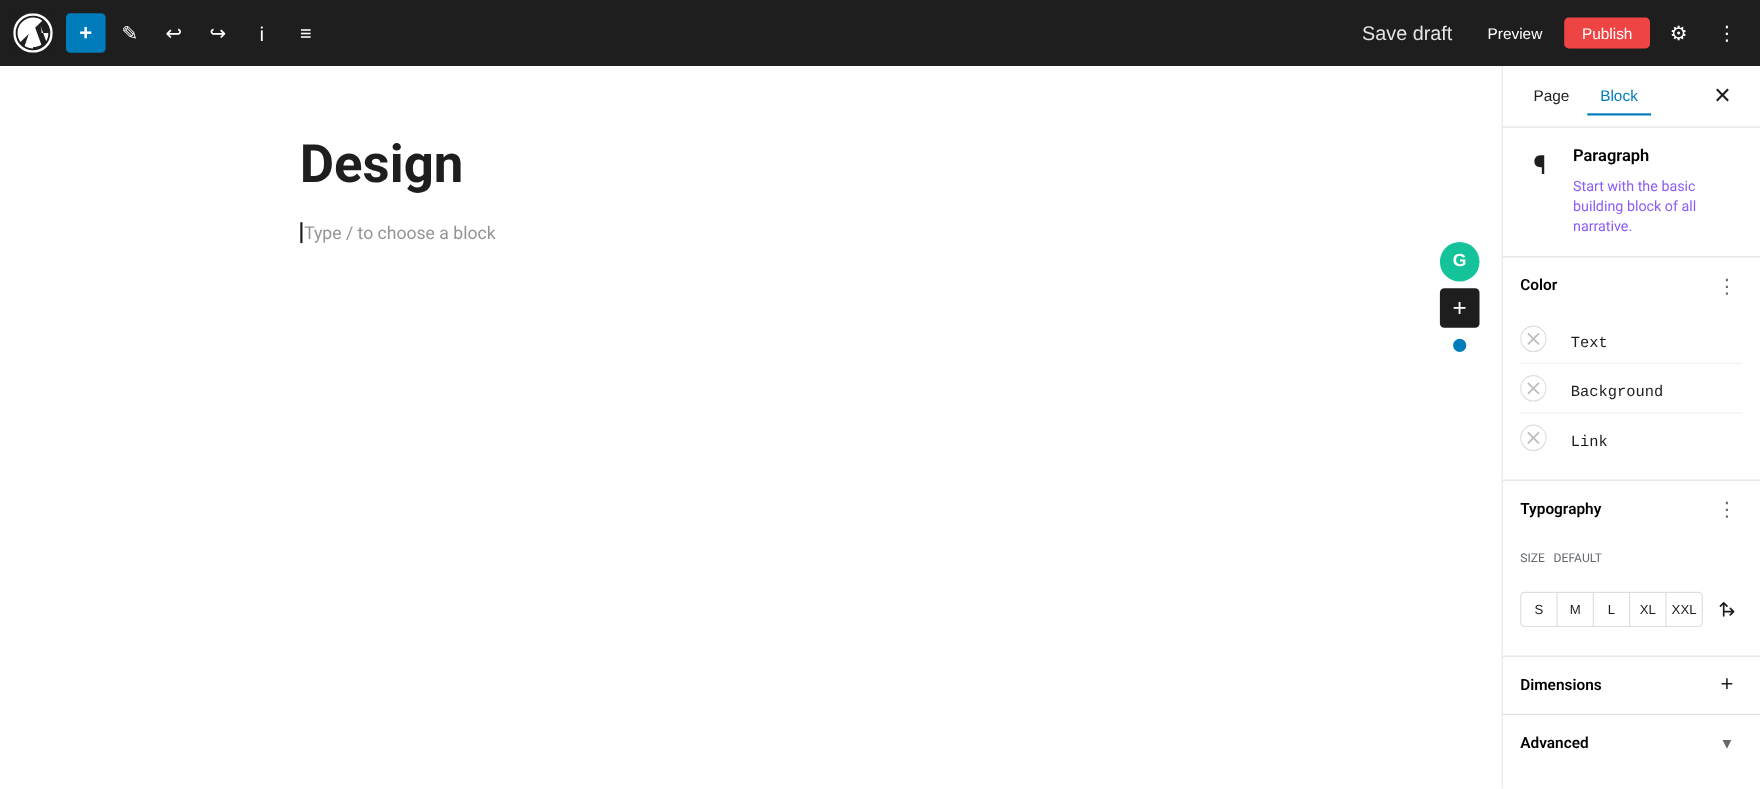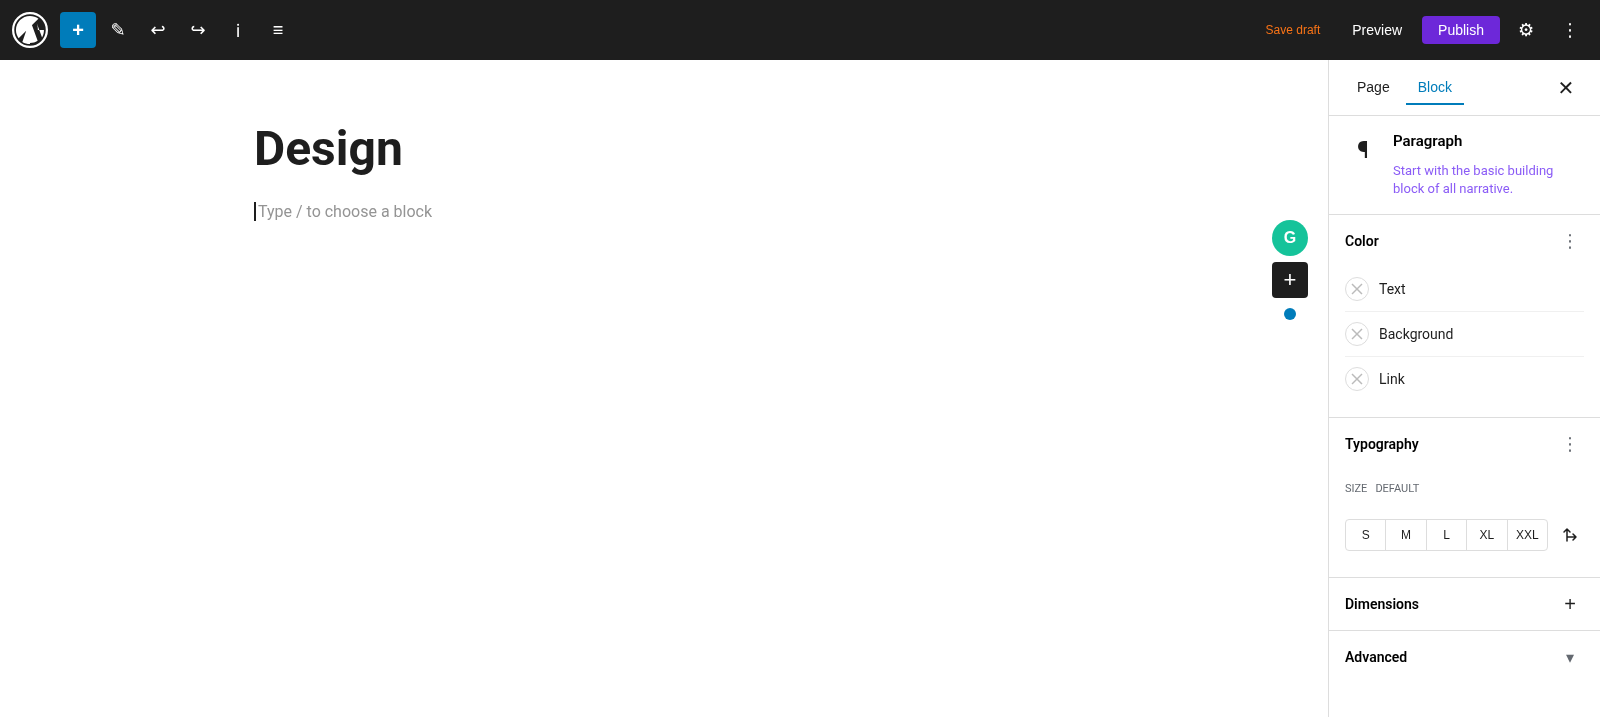--- a/index.html
+++ b/index.html
@@ -23,29 +23,29 @@
       background: none; border: none; color: #fff; cursor: pointer;
       width: 36px; height: 36px; display: flex; align-items: center; justify-content: center;
       border-radius: 4px; font-size: 18px;
     }
     .toolbar-btn-add {
       background: #007cba; border: none; color: #fff; cursor: pointer;
       width: 36px; height: 36px; display: flex; align-items: center; justify-content: center;
       border-radius: 4px; font-size: 20px; font-weight: bold;
     }
     .btn-save-draft {
-      background: none; border: none; color: #f97316; cursor: pointer;
-      font-size: 12px; padding: 6px 12px; border-radius: 4px;
+      background: none; border: none; color: #e5e5e5; cursor: pointer;
+      font-size: 18px; padding: 6px 12px; border-radius: 4px;
     }
     .btn-preview {
       background: none; border: none; color: #fff; cursor: pointer;
       font-size: 14px; padding: 6px 12px; border-radius: 4px;
     }
     .btn-publish {
-      background: #6d28d9; border: none; color: #fff; cursor: pointer;
+      background: #ef4444; border: none; color: #fff; cursor: pointer;
       font-size: 14px; padding: 6px 16px; border-radius: 4px; font-weight: 500;
     }
     .btn-settings {
       background: none; border: none; color: #fff; cursor: pointer;
       width: 36px; height: 36px; display: flex; align-items: center; justify-content: center;
       border-radius: 4px; font-size: 18px;
     }
     .btn-more {
       background: none; border: none; color: #fff; cursor: pointer;
       width: 36px; height: 36px; display: flex; align-items: center; justify-content: center;
@@ -88,21 +88,21 @@
       display: flex; align-items: center; justify-content: center;
       cursor: pointer; font-size: 22px; color: #fff; border: none;
     }
     .dot-indicator {
       width: 12px; height: 12px; border-radius: 50%; background: #007cba;
       margin-top: 4px;
     }
 
     
     .sidebar {
-      width: 272px; background: #fff; border-left: 1px solid #ddd;
+      width: 235px; background: #fff; border-left: 1px solid #ddd;
       display: flex; flex-direction: column; overflow-y: auto; flex-shrink: 0;
     }
 
     
     .sidebar-header {
       display: flex; align-items: center; padding: 0 16px;
       border-bottom: 1px solid #ddd; height: 56px; flex-shrink: 0;
     }
     .sidebar-tab {
       padding: 8px 12px; font-size: 14px; cursor: pointer; color: #1e1e1e;
@@ -141,22 +141,22 @@
     .sidebar-section-more {
       background: none; border: none; cursor: pointer;
       color: #646970; font-size: 18px; width: 28px; height: 28px;
       display: flex; align-items: center; justify-content: center;
       border-radius: 4px;
     }
 
     
     .color-options { padding: 0 16px 16px; }
     .color-option {
-      display: flex; align-items: center; padding: 10px 0;
-      border-bottom: 1px solid #f0f0f0; cursor: pointer; gap: 10px;
+      display: flex; align-items: flex-end; padding: 10px 0;
+      border-bottom: 1px solid #f0f0f0; cursor: pointer; gap: 22px; font-family: Liberation Mono, monospace;
     }
     .color-option:last-child { border-bottom: none; }
     .color-circle {
       width: 24px; height: 24px; border-radius: 50%;
       border: 1.5px solid #ddd; display: flex; align-items: center; justify-content: center;
       flex-shrink: 0;
     }
     .color-label { font-size: 14px; color: #1e1e1e; }
 
     

